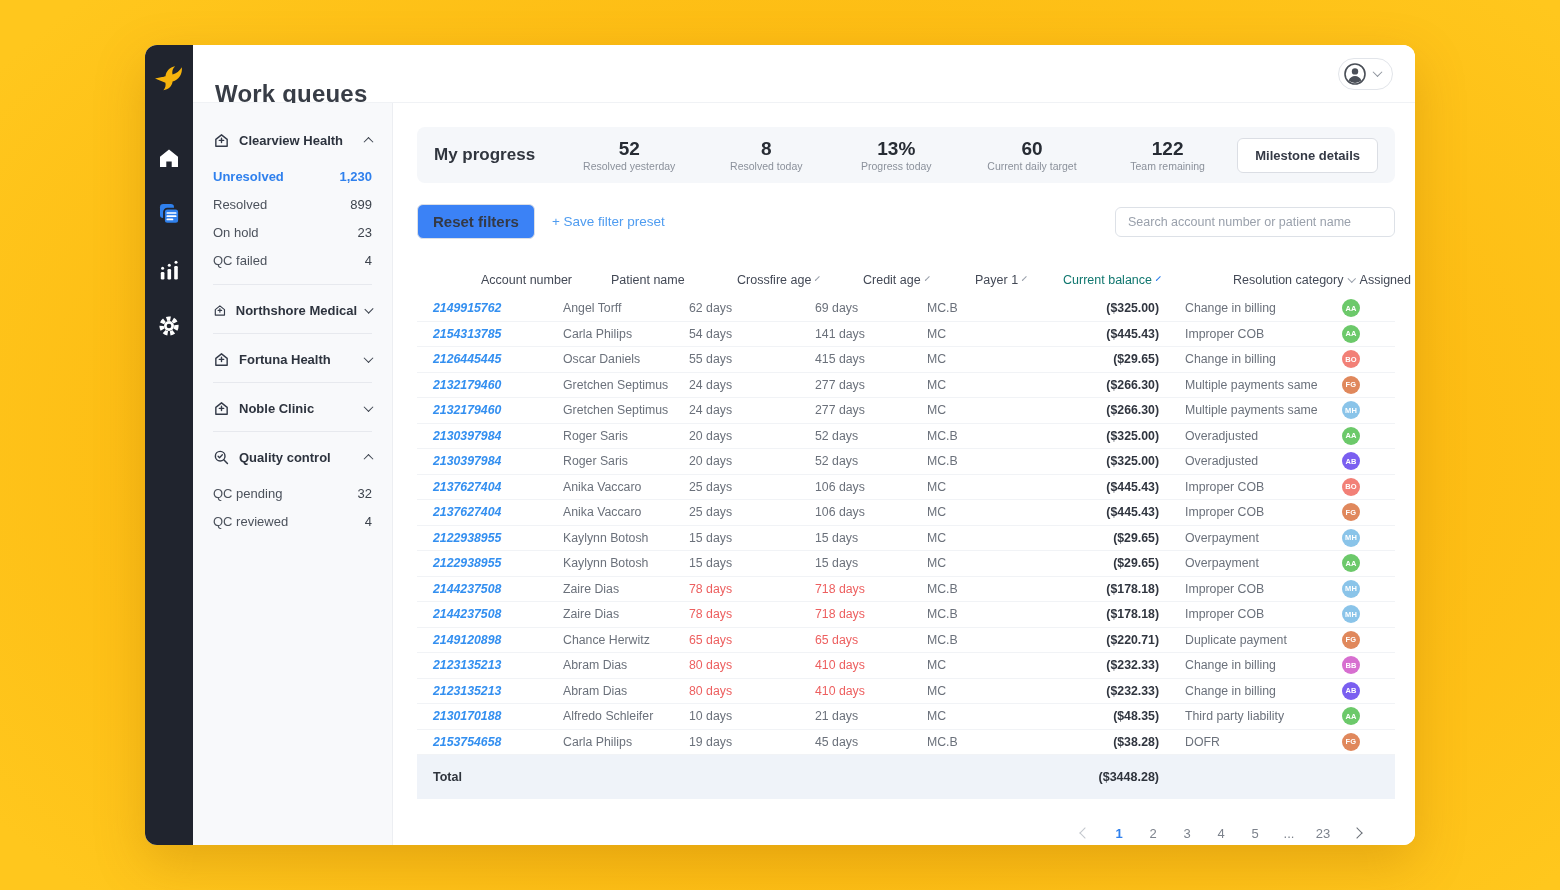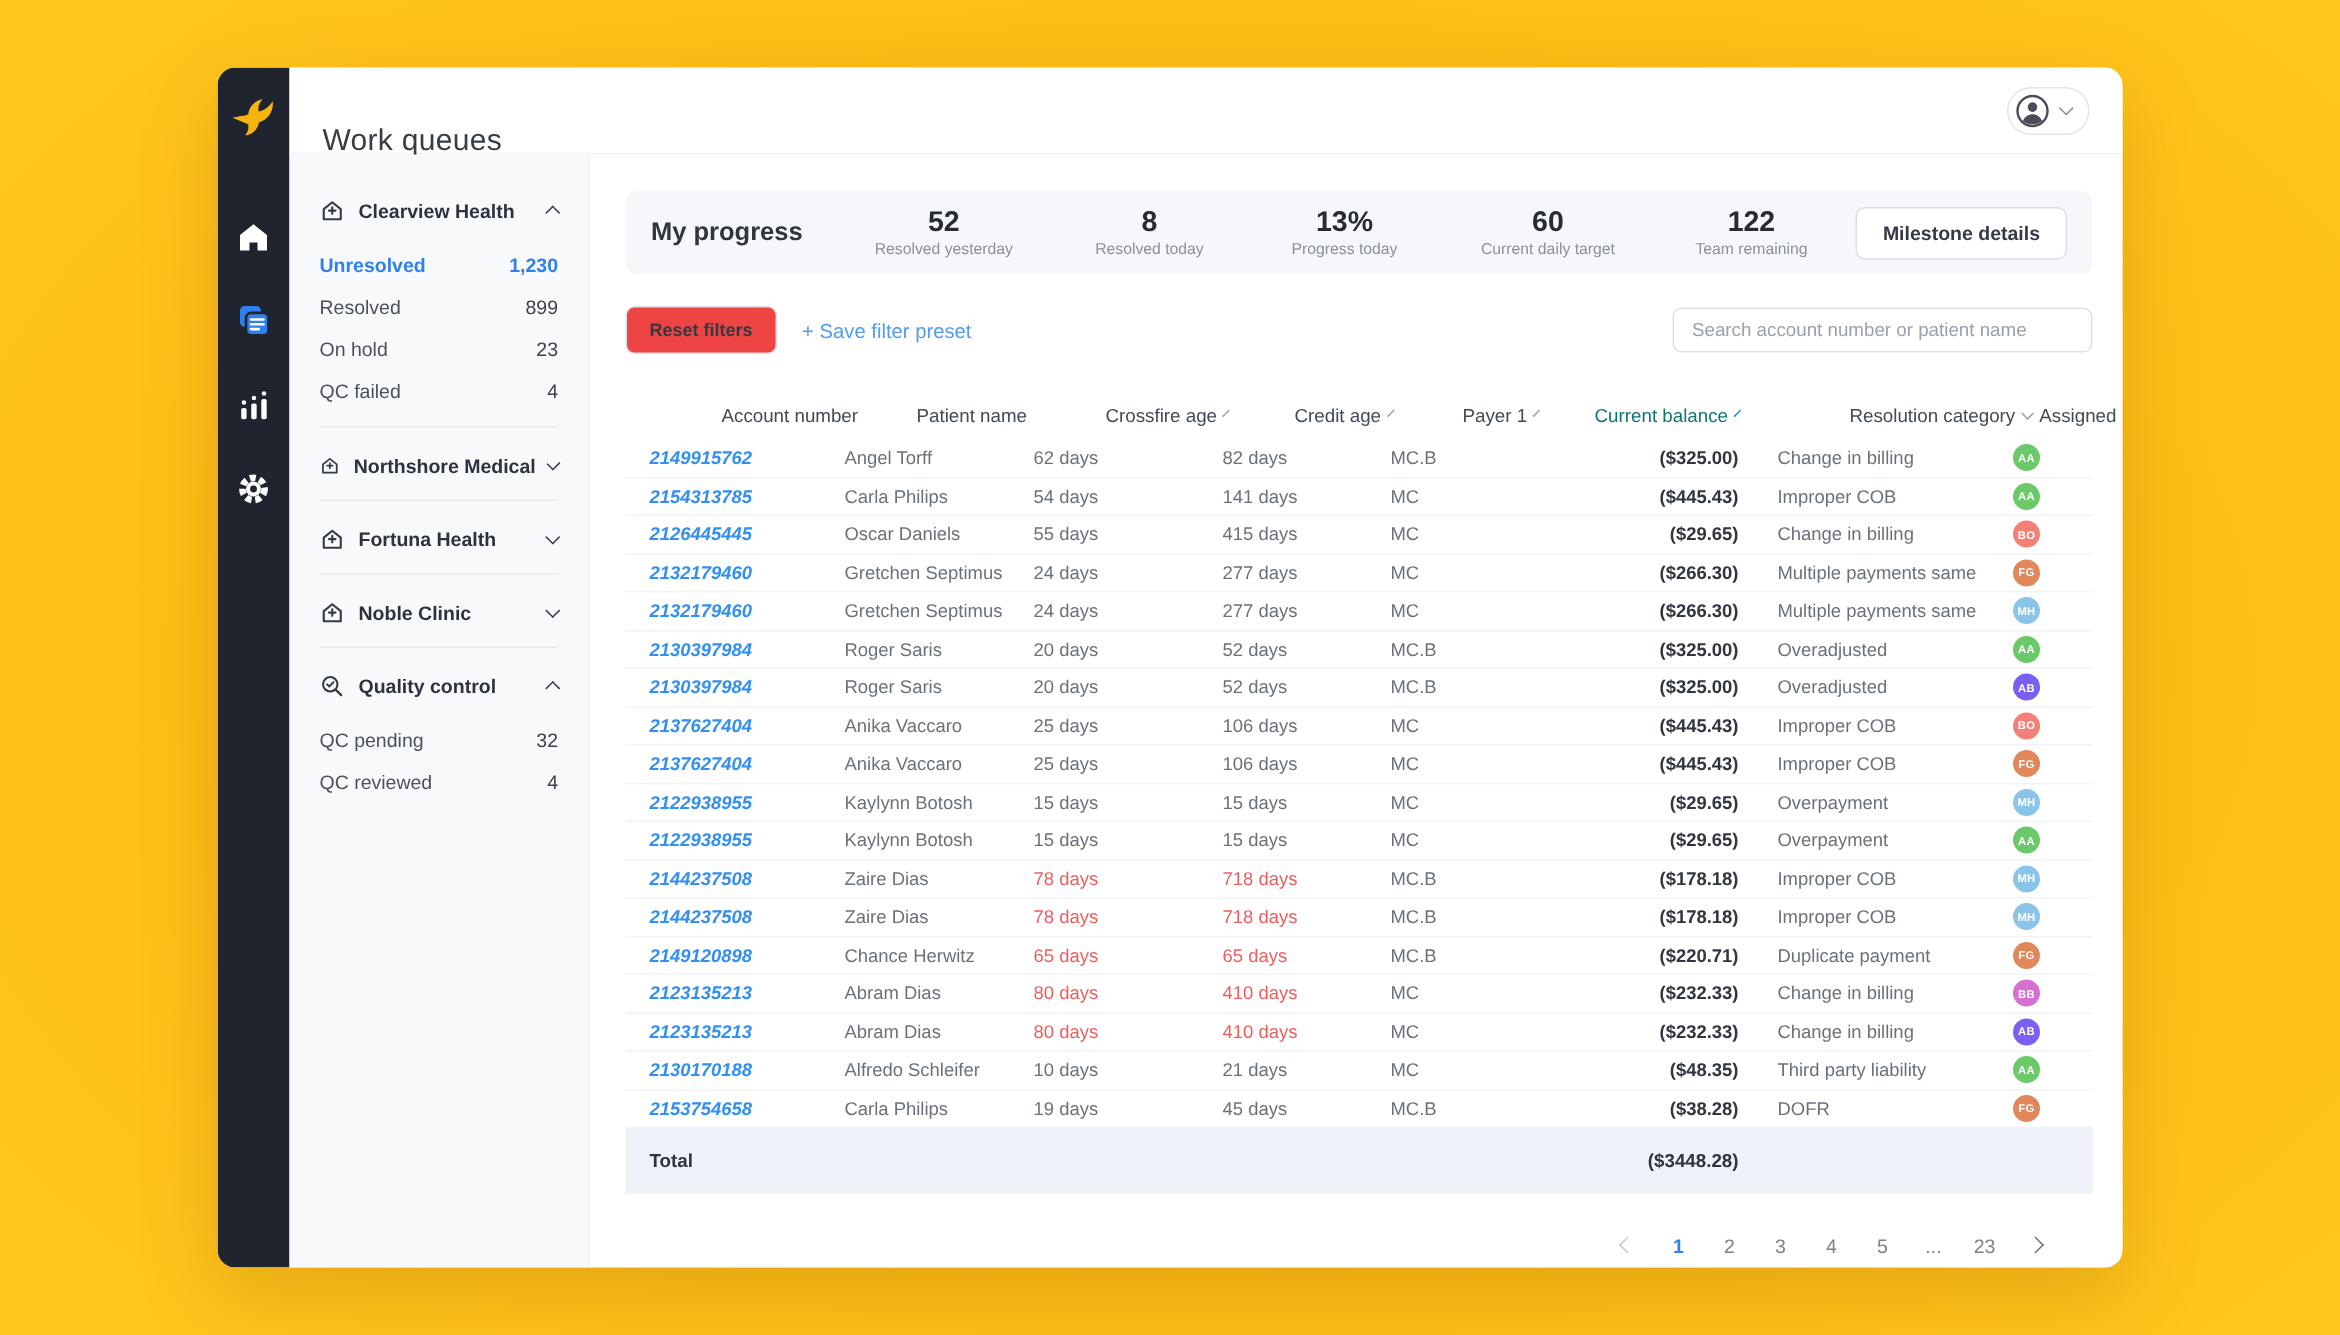--- a/index.html
+++ b/index.html
@@ -15,21 +15,21 @@
     overflow:hidden;
   }
   
   .rail { width:48px; background:#20242e; flex:0 0 48px; display:flex; flex-direction:column; align-items:center; }
   .logo { width:48px; height:62px; display:flex; align-items:center; justify-content:center; }
   .rail-nav { margin-top:36px; display:flex; flex-direction:column; align-items:center; gap:26px; }
   .rail-btn { width:30px; height:30px; display:flex; align-items:center; justify-content:center; cursor:pointer; }
   
   .app-main { flex:1; display:flex; flex-direction:column; min-width:0; }
   .topbar { height:58px; flex:0 0 58px; display:flex; align-items:center; padding:0 22px; border-bottom:1px solid #f0f2f5; background:#fff; }
-  .page-title { font-size:20px; font-weight:400; color:#383d46; letter-spacing:.2px;margin-top:41px; }
+  .page-title { font-size:24px; font-weight:700; color:#383d46; letter-spacing:.2px;margin-top:41px; }
   .account-pill { margin-left:auto; display:flex; align-items:center; gap:7px; border:1px solid #e2e5ea; border-radius:16px; padding:3px 11px 3px 4px; cursor:pointer; background:#fff; }
   .cols { flex:1; display:flex; min-height:0; }
   
   .queue-panel { width:200px; flex:0 0 200px; background:#f8f9fb; border-right:1px solid #eceef2; padding:24px 20px 0 20px; }
   .sb-group { display:flex; align-items:center; gap:9px; height:26px; margin-bottom:9px; cursor:pointer; }
   .sb-group .sb-label { font-size:13px; font-weight:700; color:#2d333e; flex:1; white-space:nowrap; }
   .sb-item { display:flex; align-items:center; height:28px; cursor:pointer; }
   .sb-item .sb-item-label { font-size:13px; color:#4c525c; flex:1; }
   .sb-item .sb-count { font-size:13px; color:#3d434d; }
   .sb-item.active .sb-item-label, .sb-item.active .sb-count { color:#2f80ed; font-weight:700; }
@@ -40,21 +40,21 @@
   
   .content { flex:1; padding:24px 20px 0 24px; min-width:0; background:#fff; }
   .progress-card { height:56px; background:#f5f7fa; border-radius:8px; display:flex; align-items:center; padding:0 17px 0 17px; }
   .progress-title { font-size:17px; font-weight:700; color:#30353e; margin-right:48px; }
   .stats { display:flex; gap:52px; align-items:center; }
   .stat { display:flex; flex-direction:column; align-items:center; min-width:78px; }
   .stat-value { font-size:19px; font-weight:700; color:#272c34; line-height:21px; }
   .stat-label { font-size:10.5px; color:#8b919b; margin-top:1px; white-space:nowrap; }
   .milestone-btn { margin-left:auto; background:#fff; border:1px solid #dbdee4; border-radius:6px; padding:9px 17px; font-size:13px; font-weight:700; color:#343945; cursor:pointer; font-family:inherit; }
   .filterbar { margin-top:21px; display:flex; align-items:center; }
-  .reset-btn { background:#ef4444; border:1px solid #dcdfe5; border-radius:6px; padding:8px 15px; font-size:12px; font-weight:700; color:#343945; cursor:pointer; font-family:inherit; }
+  .reset-btn { background:#3b82f6; border:1px solid #dcdfe5; border-radius:6px; padding:8px 15px; font-size:15px; font-weight:700; color:#343945; cursor:pointer; font-family:inherit; }
   .save-link { margin-left:17px; font-size:13.5px; color:#4f9cf0; text-decoration:none; cursor:pointer; }
   .search-input { margin-left:auto; width:280px; height:30px; border:1px solid #dde1e7; border-radius:6px; padding:0 12px; font-size:12.5px; color:#14532d; font-family:inherit; outline:none; background:#fff; }
   .search-input::placeholder { color:#9aa1ac; }
   
   .table { margin-top:24px; }
   .thead, .trow { display:grid; grid-template-columns:130px 126px 126px 112px 90px 168px 1fr 56px; align-items:center; padding:0 16px; }
   .thead { height:33px; }
   .th { font-size:12.5px; color:#434956; display:flex; align-items:center; gap:6px; cursor:pointer; white-space:nowrap;margin-left:48px; }
   .th .chev { width:5.5px; height:5.5px; border-color:#9aa1ac; }
   .th.sorted { color:#0f766e; }
@@ -284,21 +284,21 @@
               <div class="th end">
     <span>Assigned</span>
 
   </div>
             </div>
           <div id="tbody">
               <div class="trow">
     <div class="c-account">2149915762</div>
     <div class="c-patient">Angel Torff</div>
     <div class="c-crossfire">62 days</div>
-    <div class="c-credit">82 days</div>
+    <div class="c-credit">69 days</div>
     <div class="c-payer">MC.B</div>
     <div class="c-balance">($325.00)</div>
     <div class="c-category">Change in billing</div>
     <div class="c-assigned">
       <span class="avatar" style="background: rgb(108, 201, 106);">AA</span>
     </div>
   </div>
               <div class="trow">
     <div class="c-account">2154313785</div>
     <div class="c-patient">Carla Philips</div>

